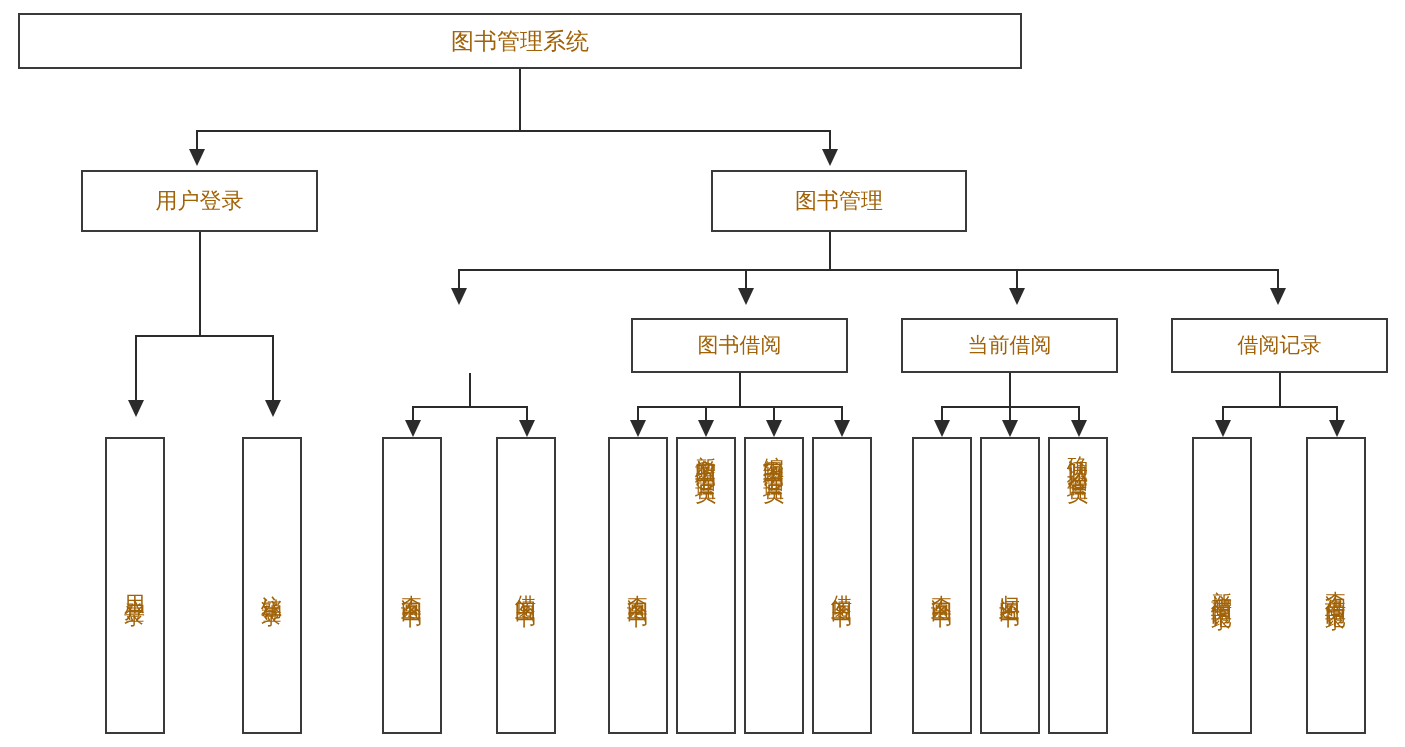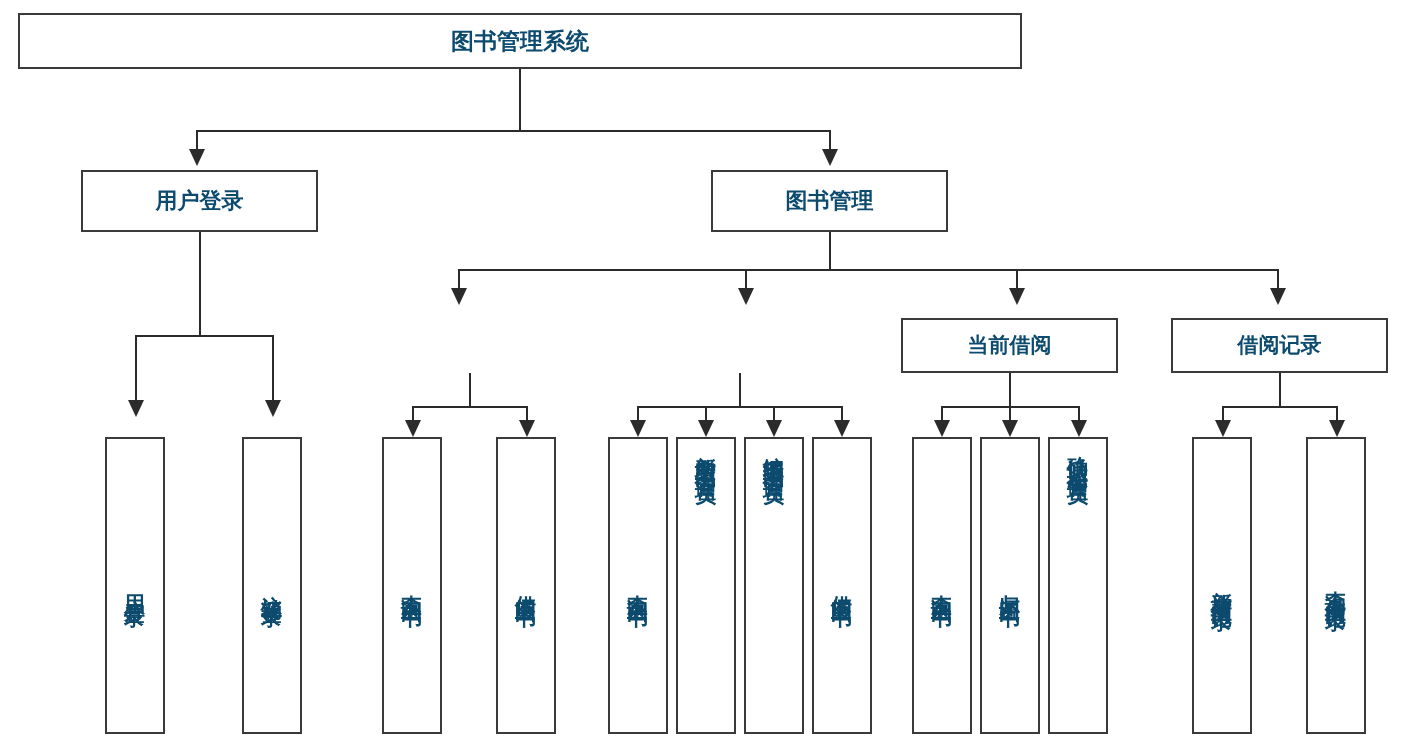--- a/index.html
+++ b/index.html
@@ -21,24 +21,23 @@
   .node {
     position: absolute;
     box-sizing: border-box;
     background: #ffffff;
     border: 2px solid #3a3a3a;
     display: flex;
     align-items: center;
     justify-content: center;
   }
   .node .label {
-    color: #0c4a6e;
+    color: #a16207;
     line-height: 1.15;
     white-space: nowrap;
-    font-weight: bold;
   }
   .node.root .label   { font-size: 23px; }
   .node.lvl2 .label   { font-size: 22px; }
   .node.lvl3 .label   { font-size: 21px; }
 
   
   .node.leaf {
     align-items: flex-start;
     justify-content: center;
     padding-top: 0;
@@ -97,21 +96,21 @@
 
   <div class="vline" style="left:196px; top:130px; height:22px;"></div>
   <div class="arrow" style="left:189px; top:149px;"></div>
   <div class="vline" style="left:829px; top:130px; height:22px;"></div>
   <div class="arrow" style="left:822px; top:149px;"></div>
 
   <div class="node lvl2" style="left:81px; top:170px; width:237px; height:62px;">
     <span class="label">用户登录</span>
   </div>
 
-  <div class="node lvl2" style="left:711px; top:170px; width:237px; height:62px;">
+  <div class="node lvl2" style="left:711px; top:170px; width:256px; height:62px;">
     <span class="label">图书管理</span>
   </div>
 
   <div class="vline" style="left:199px; top:232px; height:104px;"></div>
   <div class="hline" style="left:135px; top:335px; width:138px;"></div>
   <div class="vline" style="left:135px; top:335px; height:67px;"></div>
   <div class="arrow" style="left:128px; top:400px;"></div>
   <div class="vline" style="left:272px; top:335px; height:67px;"></div>
   <div class="arrow" style="left:265px; top:400px;"></div>
 
@@ -124,20 +123,23 @@
   <div class="vline" style="left:745px; top:269px; height:22px;"></div>
   <div class="arrow" style="left:738px; top:288px;"></div>
 
   <div class="vline" style="left:1016px; top:269px; height:22px;"></div>
   <div class="arrow" style="left:1009px; top:288px;"></div>
 
   <div class="vline" style="left:1277px; top:269px; height:22px;"></div>
   <div class="arrow" style="left:1270px; top:288px;"></div>
 
 
+  <div class="node lvl3" style="left:631px; top:318px; width:217px; height:55px;">
+    <span class="label">图书借阅</span>
+  </div>
 
   <div class="node lvl3" style="left:901px; top:318px; width:217px; height:55px;">
     <span class="label">当前借阅</span>
   </div>
 
   <div class="node lvl3" style="left:1171px; top:318px; width:217px; height:55px;">
     <span class="label">借阅记录</span>
   </div>
 
   <div class="vline" style="left:469px; top:373px; height:35px;"></div>

